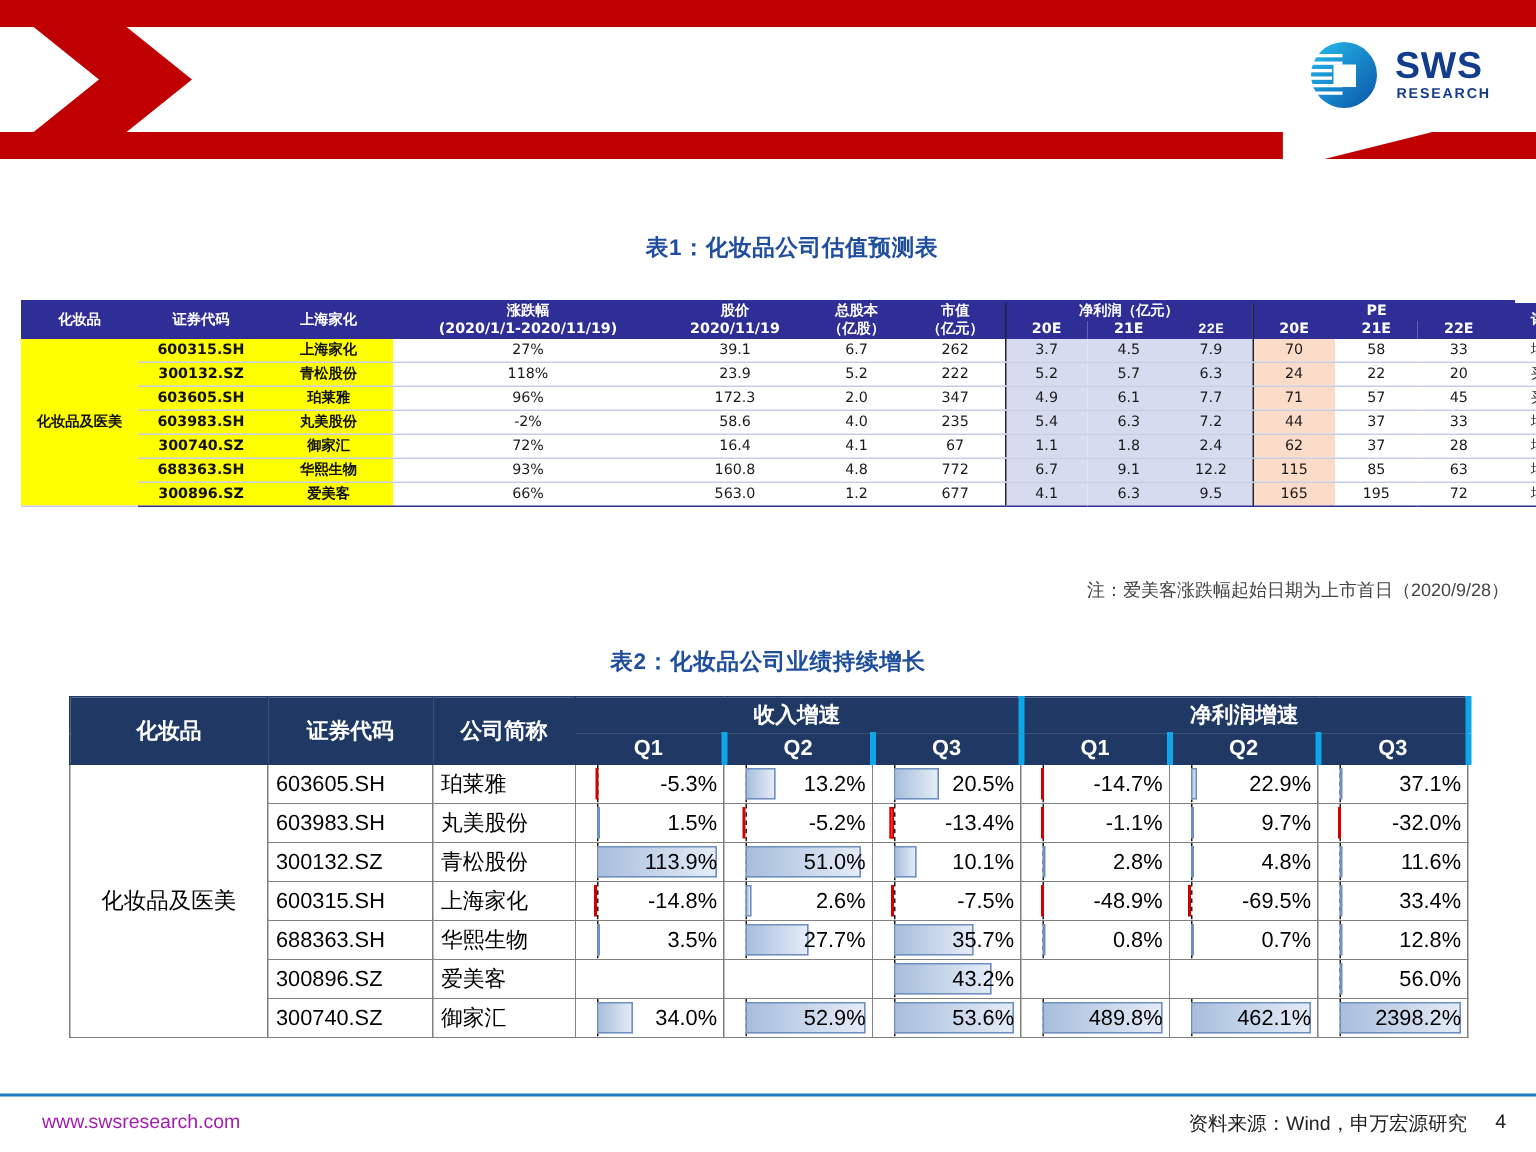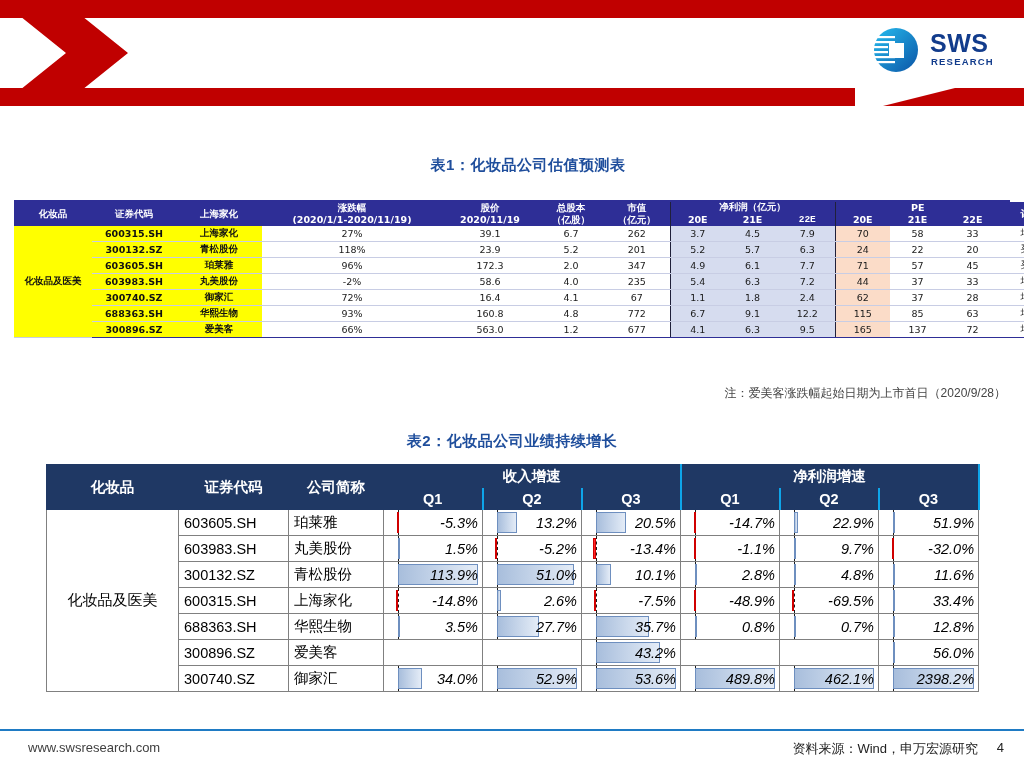--- a/index.html
+++ b/index.html
@@ -76,21 +76,21 @@
 
   
   #table2-wrap{position:absolute;left:46px;top:464px;width:932px;}
   table.t2{border-collapse:collapse;width:932px;table-layout:fixed;
            font-family:"Liberation Sans","DejaVu Sans",sans-serif;}
   table.t2 th{
     background:#1F3864;color:#ffffff;font-size:14.5px;font-weight:bold;
     text-align:center;vertical-align:middle;padding:2px 0;
     border:1px solid #1F3864;
   }
-  table.t2 th.vline{border-left:1px solid #ffffff;border-right:2px solid #0ea5e9;}
+  table.t2 th.vline{border-left:1px solid #ffffff;border-right:4px solid #0ea5e9;}
   table.t2 td{
     font-size:14.5px;color:#000000;height:25px;padding:0 4px;
     border:1px solid #808080;background:#ffffff;vertical-align:middle;
     position:relative;
   }
   table.t2 td.num{text-align:right;}
   table.t2 td.code{text-align:left;padding-left:5px;}
   table.t2 td.name{text-align:left;padding-left:5px;}
   table.t2 td.cat2{text-align:center;font-size:15px;}
 
@@ -103,26 +103,26 @@
   }
   .bar-neg{
     position:absolute;top:2px;bottom:2px;
     background:linear-gradient(to left,#FF0000,#FF5050);
     border:1px solid #D00000;box-sizing:border-box;
   }
   .bar-axis{
     position:absolute;top:0;bottom:0;width:0;
     border-left:1px dashed #1a1a1a;
   }
-  .bar-txt{position:relative;z-index:3;display:block;text-align:right;font-style:italic;}
+  .bar-txt{position:relative;z-index:3;display:block;text-align:right;}
 
   
   #footer-rule{position:absolute;left:0;top:729px;width:1024px;height:2px;background:#1F7BC4;}
   #footer-url{
-    position:absolute;left:28px;top:740px;font-size:13px;color:#404040;
+    position:absolute;left:28px;top:740px;font-size:13px;color:#a21caf;
     font-family:"Liberation Sans","DejaVu Sans",sans-serif;
   }
   #footer-source{
     position:absolute;right:46px;top:740px;font-size:13px;color:#222;
     font-family:"Liberation Sans","DejaVu Sans",sans-serif;
   }
   #footer-page{
     position:absolute;right:20px;top:740px;font-size:13px;color:#222;
   }
 </style>
@@ -223,21 +223,21 @@
           <td>58</td>
           <td>33</td>
           <td>增持</td>
         </tr>
         <tr>
           <td class="yellow">300132.SZ</td>
           <td class="yellow">青松股份</td>
           <td>118%</td>
           <td>23.9</td>
           <td>5.2</td>
-          <td>201</td>
+          <td>222</td>
           <td class="np bl-l">5.2</td>
           <td class="np">5.7</td>
           <td class="np bl-r">6.3</td>
           <td class="pe20">24</td>
           <td>22</td>
           <td>20</td>
           <td>买入</td>
         </tr>
         <tr>
           <td class="yellow">603605.SH</td>
@@ -303,21 +303,21 @@
           <td class="yellow">300896.SZ</td>
           <td class="yellow">爱美客</td>
           <td>66%</td>
           <td>563.0</td>
           <td>1.2</td>
           <td>677</td>
           <td class="np bl-l">4.1</td>
           <td class="np">6.3</td>
           <td class="np bl-r">9.5</td>
           <td class="pe20">165</td>
-          <td>137</td>
+          <td>195</td>
           <td>72</td>
           <td>增持</td>
         </tr>
       </tbody>
 </table>
 </div>
 <div class="note">注：爱美客涨跌幅起始日期为上市首日（2020/9/28）</div>
 
 <div class="tbl-title" id="table2-title">表2：化妆品公司业绩持续增长</div>
 <div id="table2-wrap">
@@ -376,21 +376,21 @@
             <span class="bar-txt">-14.7%</span>
           </td>
           <td class="num bar-cell">
             <div class="bar-axis" style="left: 14%;"></div>
             <div class="bar-pos" style="left: 14%; width: 4.06362%;"></div>
             <span class="bar-txt">22.9%</span>
           </td>
           <td class="num bar-cell">
             <div class="bar-axis" style="left: 14%;"></div>
             <div class="bar-pos" style="left: 14%; width: 2.03102%;"></div>
-            <span class="bar-txt">51.9%</span>
+            <span class="bar-txt">37.1%</span>
           </td>
         </tr>
         <tr>
           <td class="code">603983.SH</td>
           <td class="name">丸美股份</td>
           <td class="num bar-cell">
             <div class="bar-axis" style="left: 14%;"></div>
             <div class="bar-pos" style="left: 14%; width: 1.07989%;"></div>
             <span class="bar-txt">1.5%</span>
           </td>

